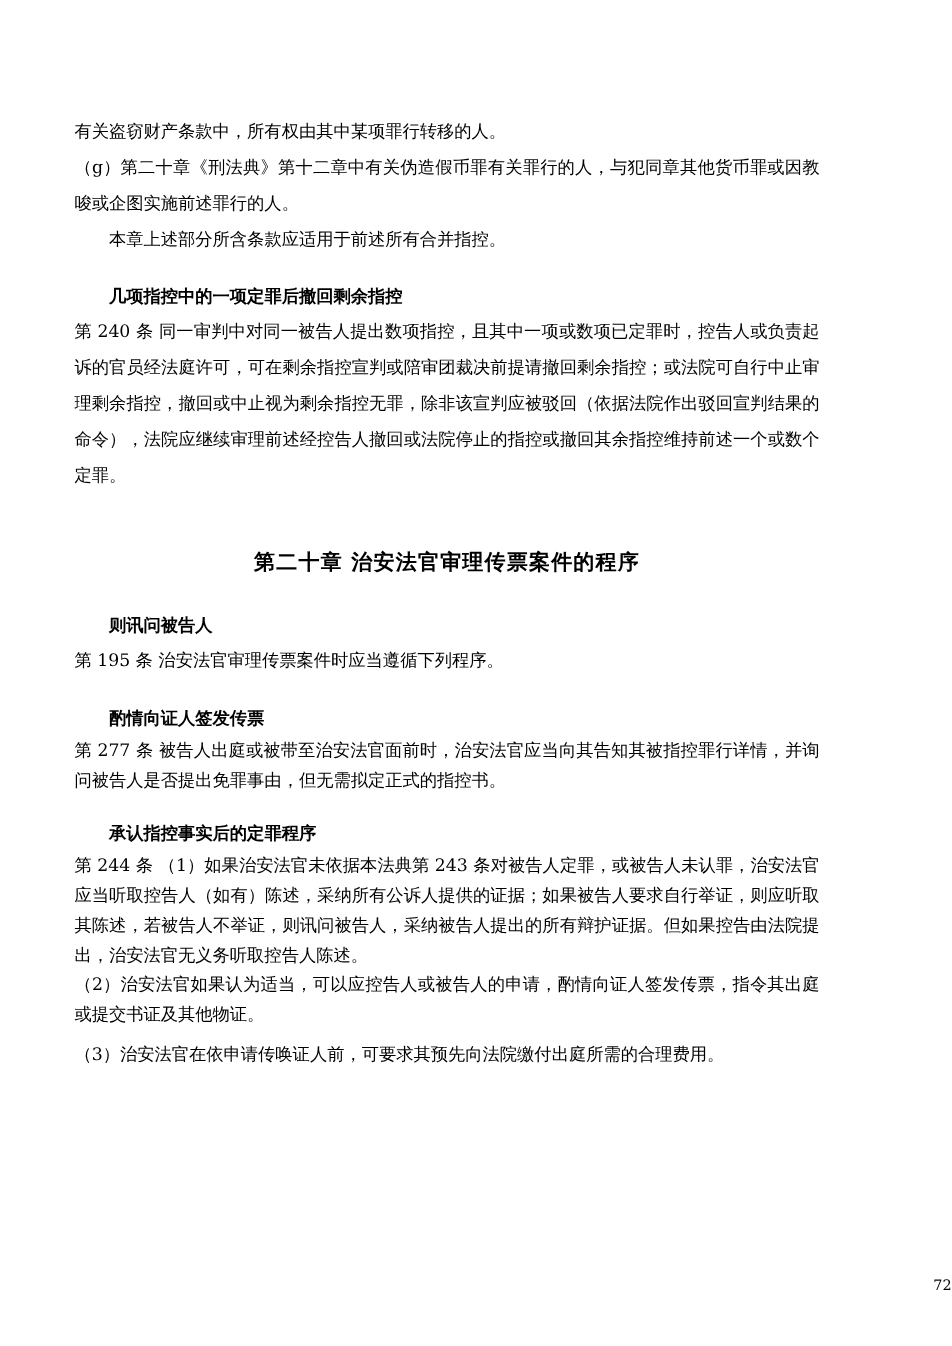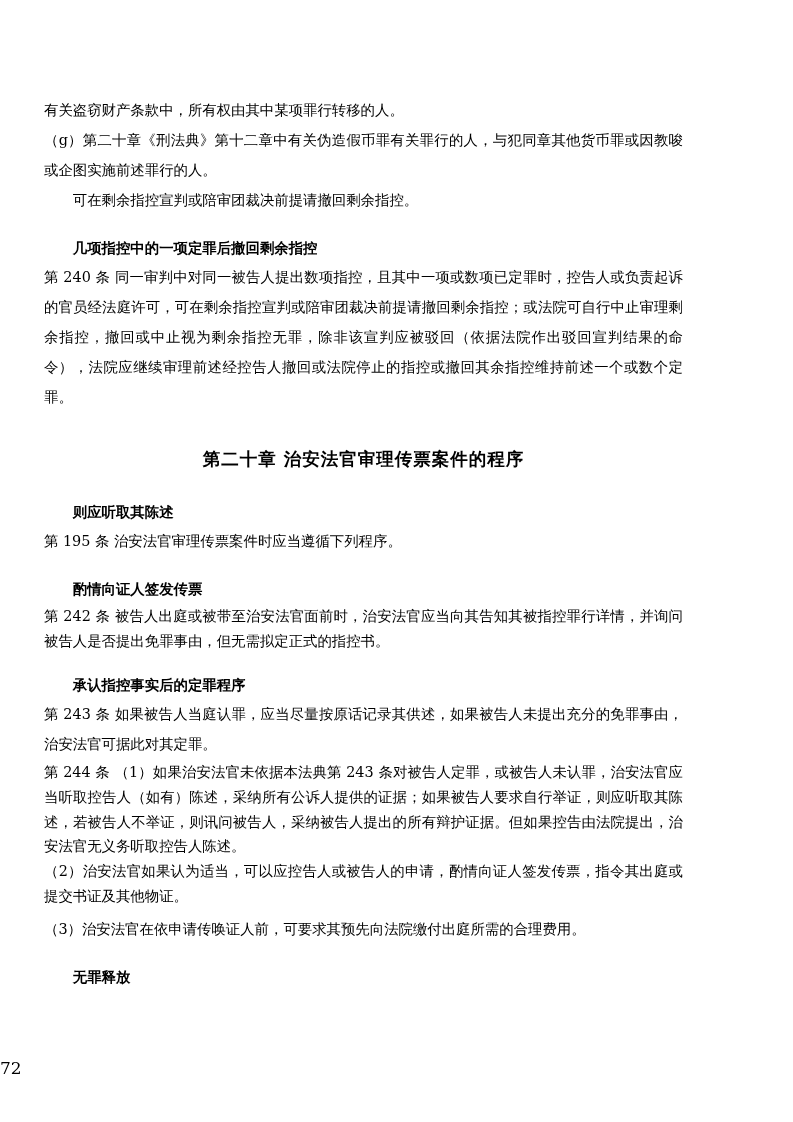--- a/index.html
+++ b/index.html
@@ -11,21 +11,21 @@
     height: 1122px;
     background: #ffffff;
     font-family: "DejaVu Serif", "Liberation Serif", serif;
     color: #000000;
   }
   .page {
     position: relative;
     width: 793px;
     height: 1122px;
     box-sizing: border-box;
-    padding: 96px 110px 60px 44px;
+    padding: 96px 110px 60px 62px;
     background: #ffffff;
   }
   .doc-body {
     font-size: 14.4px;
     line-height: 2.08;
     text-align: justify;
     text-justify: inter-ideograph;
   }
   p {
     margin: 0;
@@ -38,79 +38,77 @@
   }
   .heading-sub {
     font-weight: bold;
     text-indent: 2em;
     margin-top: 17px;
   }
   .chapter-title {
     text-align: center;
     font-size: 17.5px;
     font-weight: bold;
-    margin-top: 28px;
+    margin-top: 38px;
     margin-bottom: 20px;
     letter-spacing: 1px;
   }
   .tight {
     line-height: 1.72;
   }
   .sp-before {
     margin-top: 6px;
   }
   .sp-after {
     margin-bottom: 4px;
   }
   .footer {
     position: absolute;
     left: 0;
     right: 0;
     bottom: 44px;
-    text-align: left;
-    font-size: 17px;
+    text-align: right;
+    font-size: 12px;
     font-family: "DejaVu Serif", "Liberation Serif", serif;
   }
 </style>
 </head>
 <body>
 
 <div class="page">
   <div class="doc-body">
 
     <p class="para">有关盗窃财产条款中，所有权由其中某项罪行转移的人。</p>
 
     <p class="para">（g）第二十章《刑法典》第十二章中有关伪造假币罪有关罪行的人，与犯同章其他货币罪或因教唆或企图实施前述罪行的人。</p>
 
-    <p class="para-indent">可在剩余指控宣判或陪审团裁决前提请撤回剩余指控。</p>
+    <p class="para-indent">本章上述部分所含条款应适用于前述所有合并指控。</p>
 
     <p class="heading-sub">几项指控中的一项定罪后撤回剩余指控</p>
 
     <p class="para">第 240 条 同一审判中对同一被告人提出数项指控，且其中一项或数项已定罪时，控告人或负责起诉的官员经法庭许可，可在剩余指控宣判或陪审团裁决前提请撤回剩余指控；或法院可自行中止审理剩余指控，撤回或中止视为剩余指控无罪，除非该宣判应被驳回（依据法院作出驳回宣判结果的命令），法院应继续审理前述经控告人撤回或法院停止的指控或撤回其余指控维持前述一个或数个定罪。</p>
 
     <h2 class="chapter-title">第二十章 治安法官审理传票案件的程序</h2>
 
-    <p class="heading-sub">则应听取其陈述</p>
+    <p class="heading-sub">则讯问被告人</p>
 
     <p class="para sp-after">第 195 条 治安法官审理传票案件时应当遵循下列程序。</p>
 
     <p class="heading-sub">酌情向证人签发传票</p>
 
-    <p class="para tight sp-after">第 242 条 被告人出庭或被带至治安法官面前时，治安法官应当向其告知其被指控罪行详情，并询问被告人是否提出免罪事由，但无需拟定正式的指控书。</p>
+    <p class="para tight sp-after">第 277 条 被告人出庭或被带至治安法官面前时，治安法官应当向其告知其被指控罪行详情，并询问被告人是否提出免罪事由，但无需拟定正式的指控书。</p>
 
     <p class="heading-sub">承认指控事实后的定罪程序</p>
 
-    <p class="para">第 243 条 如果被告人当庭认罪，应当尽量按原话记录其供述，如果被告人未提出充分的免罪事由，治安法官可据此对其定罪。</p>
 
 
     <p class="para tight">第 244 条 （1）如果治安法官未依据本法典第 243 条对被告人定罪，或被告人未认罪，治安法官应当听取控告人（如有）陈述，采纳所有公诉人提供的证据；如果被告人要求自行举证，则应听取其陈述，若被告人不举证，则讯问被告人，采纳被告人提出的所有辩护证据。但如果控告由法院提出，治安法官无义务听取控告人陈述。</p>
 
     <p class="para tight">（2）治安法官如果认为适当，可以应控告人或被告人的申请，酌情向证人签发传票，指令其出庭或提交书证及其他物证。</p>
 
     <p class="para sp-before">（3）治安法官在依申请传唤证人前，可要求其预先向法院缴付出庭所需的合理费用。</p>
 
-    <p class="heading-sub">无罪释放</p>
 
 
   </div>
 
   <div class="footer">72</div>
 </div>
 
 </body></html>

